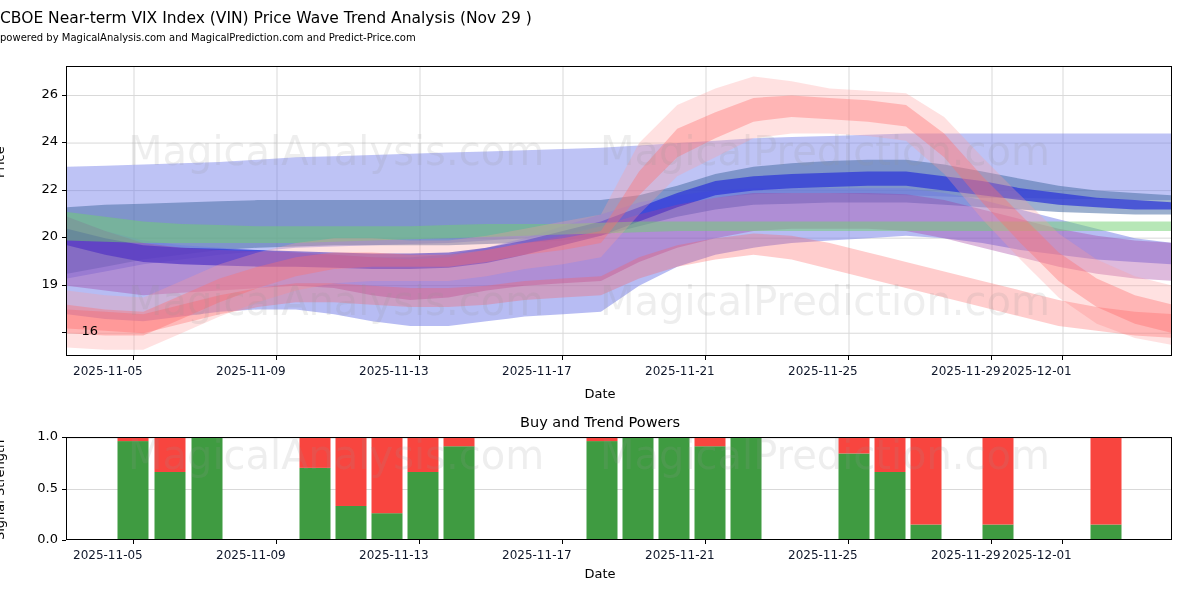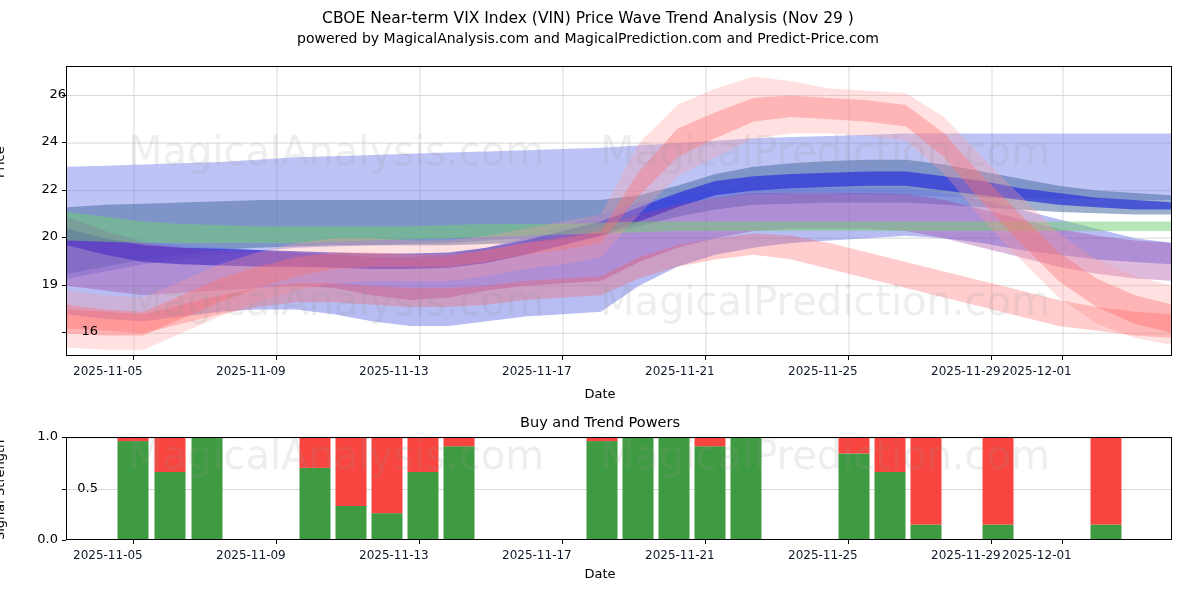--- a/index.html
+++ b/index.html
@@ -6,24 +6,24 @@
     margin: 0; padding: 0;
     width: 1200px; height: 600px;
     background: #ffffff;
     font-family: "DejaVu Sans", sans-serif;
     overflow: hidden;
   }
   #root { position: relative; width: 1200px; height: 600px; }
 
   .title-block {
     position: absolute; top: 8px; left: 0; width: 1176px;
-    text-align: center; color: #000;
+    color: #000;
   }
   .title-line1 { font-size: 15.5px; line-height: 20px; }
-  .title-line2 { font-size: 14px; line-height: 20px; }
+  .title-line2 { font-size: 10px; line-height: 20px; }
 
   
   #price-panel {
     position: absolute;
     left: 66px; top: 66px; width: 1106px; height: 290px;
     border: 1.1px solid #000;
     box-sizing: border-box;
     background: #fff;
     overflow: hidden;
   }
@@ -129,21 +129,21 @@
       <div class="ytick" style="top: 323.23px; left: 0px; width: 58px; padding-left: 40px;">16</div>
       <div class="tickmark-y" style="left: 62px; top: 332.23px;"></div>
       <div class="ytick" style="top: 275.689px; left: 0px; width: 58px;">19</div>
       <div class="tickmark-y" style="left: 62px; top: 284.689px;"></div>
       <div class="ytick" style="top: 228.148px; left: 0px; width: 58px;">20</div>
       <div class="tickmark-y" style="left: 62px; top: 237.148px;"></div>
       <div class="ytick" style="top: 180.607px; left: 0px; width: 58px;">22</div>
       <div class="tickmark-y" style="left: 62px; top: 189.607px;"></div>
       <div class="ytick" style="top: 133.066px; left: 0px; width: 58px;">24</div>
       <div class="tickmark-y" style="left: 62px; top: 142.066px;"></div>
-      <div class="ytick" style="top: 85.5246px; left: 0px; width: 58px; margin-left: 8px;">26</div>
+      <div class="ytick" style="top: 85.5246px; left: 0px; width: 58px;">26</div>
       <div class="tickmark-y" style="left: 62px; top: 94.5246px;"></div>
     </div>
   <div id="price-xticks">
       <div class="xtick" style="left: 73px; top: 364px;">2025-11-05</div>
       <div class="tickmark-x" style="left: 133px; top: 356px;"></div>
       <div class="xtick" style="left: 216px; top: 364px;">2025-11-09</div>
       <div class="tickmark-x" style="left: 276px; top: 356px;"></div>
       <div class="xtick" style="left: 359px; top: 364px;">2025-11-13</div>
       <div class="tickmark-x" style="left: 419px; top: 356px;"></div>
       <div class="xtick" style="left: 502px; top: 364px;">2025-11-17</div>
@@ -196,21 +196,21 @@
         <rect x="915.5" width="31" y="86.52" height="16.48" fill="#3f9b41"></rect>
         <rect x="915.5" width="31" y="0" height="86.52" fill="#f8453f"></rect>
         <rect x="1023.5" width="31" y="86.52" height="16.48" fill="#3f9b41"></rect>
         <rect x="1023.5" width="31" y="0" height="86.52" fill="#f8453f"></rect>
       </svg>
   </div>
   <div class="ylabel-signal">Signal Strength</div>
   <div id="signal-yticks">
       <div class="ytick" style="top: 531px; left: 0px; width: 58px;">0.0</div>
       <div class="tickmark-y" style="left: 62px; top: 540px;"></div>
-      <div class="ytick" style="top: 479.5px; left: 0px; width: 58px; margin-left: 40px;">0.5</div>
+      <div class="ytick" style="top: 479.5px; left: 0px; width: 58px;">0.5</div>
       <div class="tickmark-y" style="left: 62px; top: 488.5px;"></div>
       <div class="ytick" style="top: 428px; left: 0px; width: 58px;">1.0</div>
       <div class="tickmark-y" style="left: 62px; top: 437px;"></div>
     </div>
   <div id="signal-xticks">
       <div class="xtick" style="left: 73px; top: 548px;">2025-11-05</div>
       <div class="tickmark-x" style="left: 133px; top: 540px;"></div>
       <div class="xtick" style="left: 216px; top: 548px;">2025-11-09</div>
       <div class="tickmark-x" style="left: 276px; top: 540px;"></div>
       <div class="xtick" style="left: 359px; top: 548px;">2025-11-13</div>

